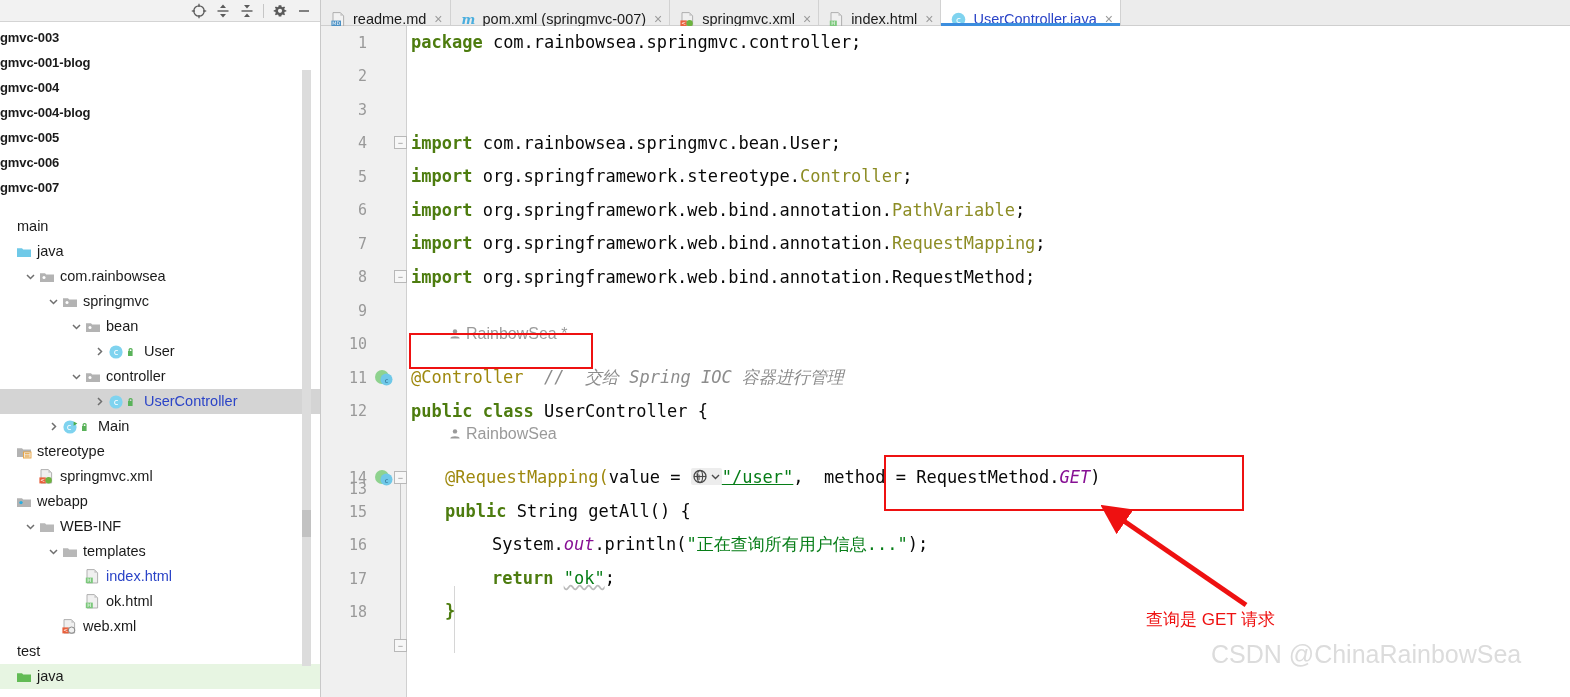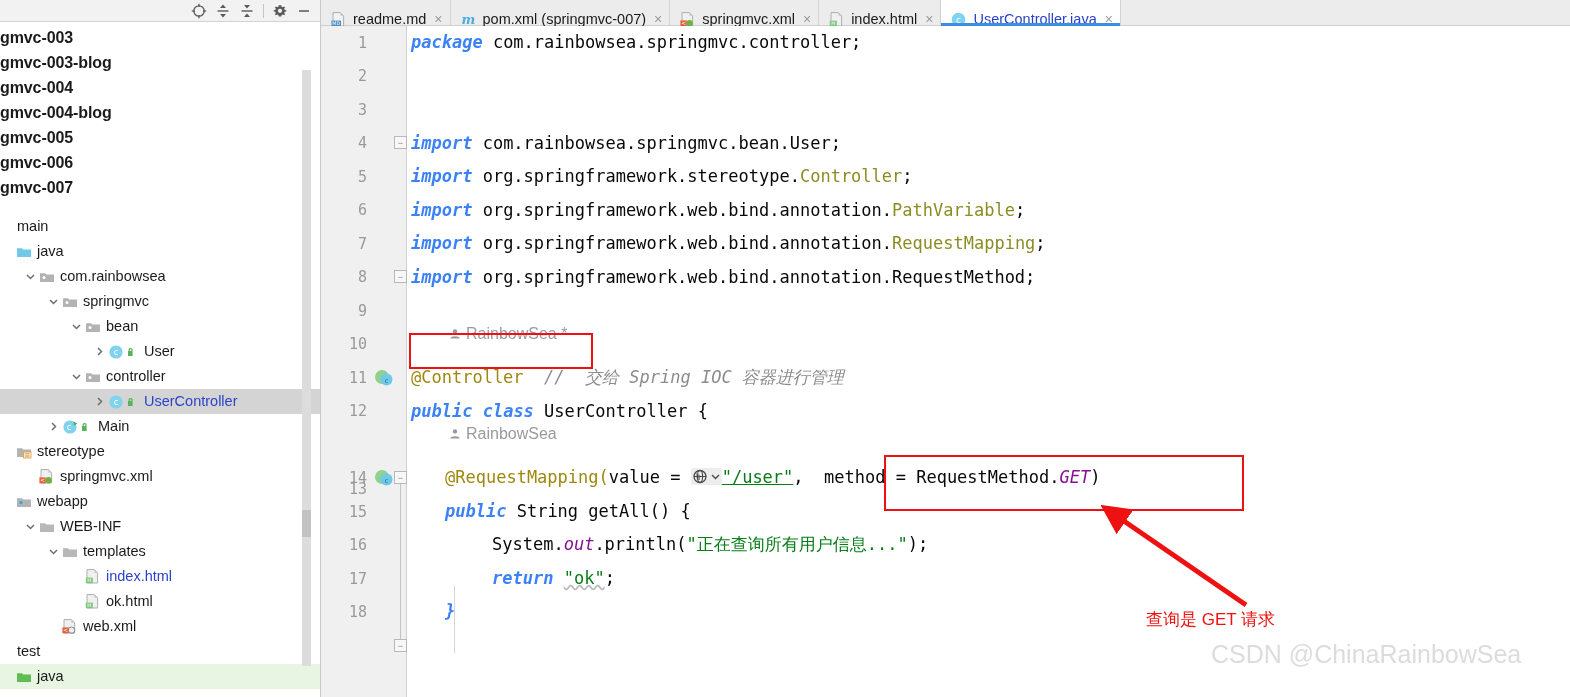--- a/index.html
+++ b/index.html
@@ -60,21 +60,21 @@
     display: flex;
     align-items: center;
     font-size: 14.5px;
     color: #1a1a1a;
     white-space: nowrap;
     position: relative;
   }
   .trow.selected { background: #d4d4d4; }
   .trow.greenrow { background: #e7f5e2; }
   .trow .lbl { line-height: 25px; }
-  .trow.module .lbl { font-weight: bold; font-size: 16px; letter-spacing: -0.1px; text-align: right; }
+  .trow.module .lbl { font-weight: bold; font-size: 13px; letter-spacing: -0.1px; text-align: right; }
   .trow .lbl.blue { color: #2b44c7; }
 
   .chev {
     width: 15px; min-width: 15px;
     display: inline-flex; align-items: center; justify-content: center;
     color: #7a7a7a;
     font-size: 11px;
   }
   .chev svg { display:block; }
   .ico {
@@ -186,21 +186,21 @@
     font-family: "DejaVu Sans Mono", monospace;
     font-size: 17px;
   }
   .cline {
     position: absolute;
     left: 0;
     height: 33.5px;
     line-height: 33.5px;
     white-space: pre;
   }
-  .kw  { color: #3b82f6; font-weight: bold; font-style: italic; }
+  .kw  { color: #4d7c0f; font-weight: bold; }
   .plain { color: #080808; margin-top: 35px; }
   .type { color: #8c8c24; }
   .str { color: #067d17; }
   .anno { color: #9e880d; }
   .field { color: #871094; font-style: italic; }
   .stat { color: #871094; font-style: italic; }
   .cmt { color: #8c8c8c; font-style: italic; }
   .author {
     color: #9a9a9a;
     font-family: "Liberation Sans", sans-serif;
@@ -308,21 +308,21 @@
           <line x1="3" y1="8" x2="13" y2="8" stroke="#5a5a5a" stroke-width="1.5"></line>
         </svg>
       </div>
     </div>
 
     <div class="tree" id="tree-root">
         <div class="trow module" style="padding-left: 0px;">
           <span class="lbl">gmvc-003</span>
         </div>
         <div class="trow module" style="padding-left: 0px;">
-          <span class="lbl">gmvc-003-blog</span>
+          <span class="lbl">gmvc-001-blog</span>
         </div>
         <div class="trow module" style="padding-left: 0px;">
           <span class="lbl">gmvc-004</span>
         </div>
         <div class="trow module" style="padding-left: 0px;">
           <span class="lbl">gmvc-004-blog</span>
         </div>
         <div class="trow module" style="padding-left: 0px;">
           <span class="lbl">gmvc-005</span>
         </div>

